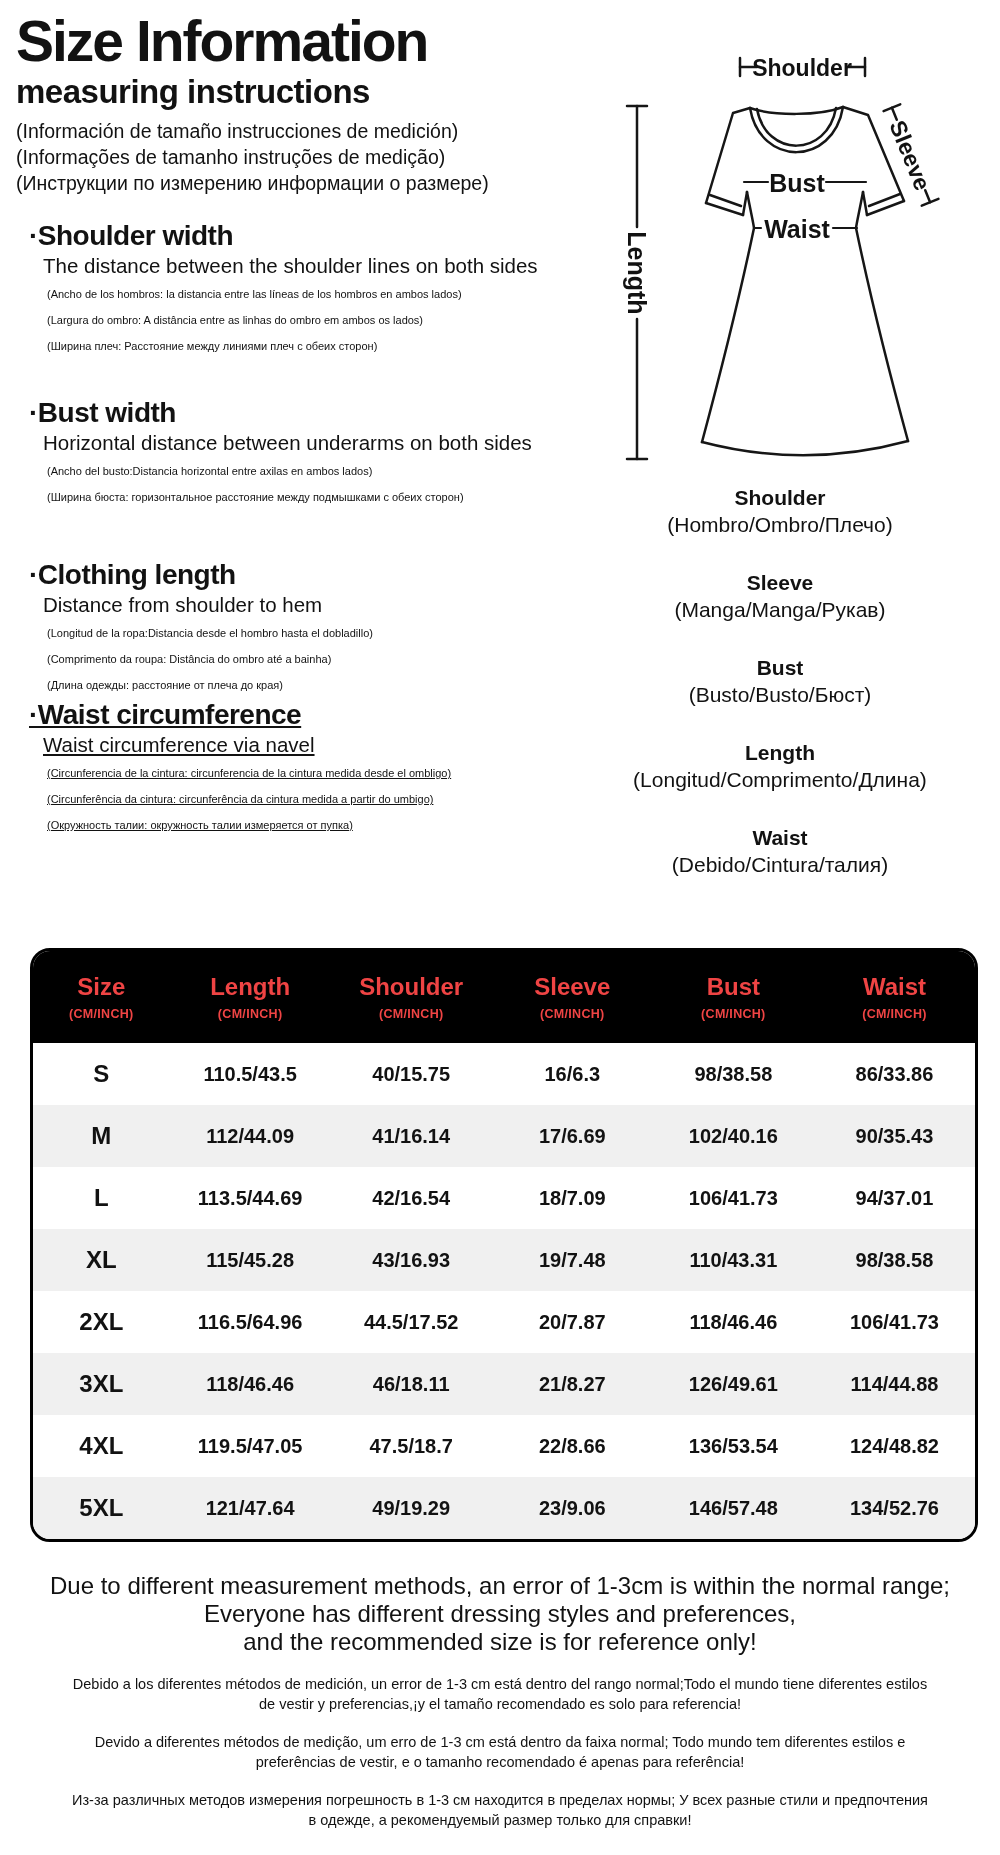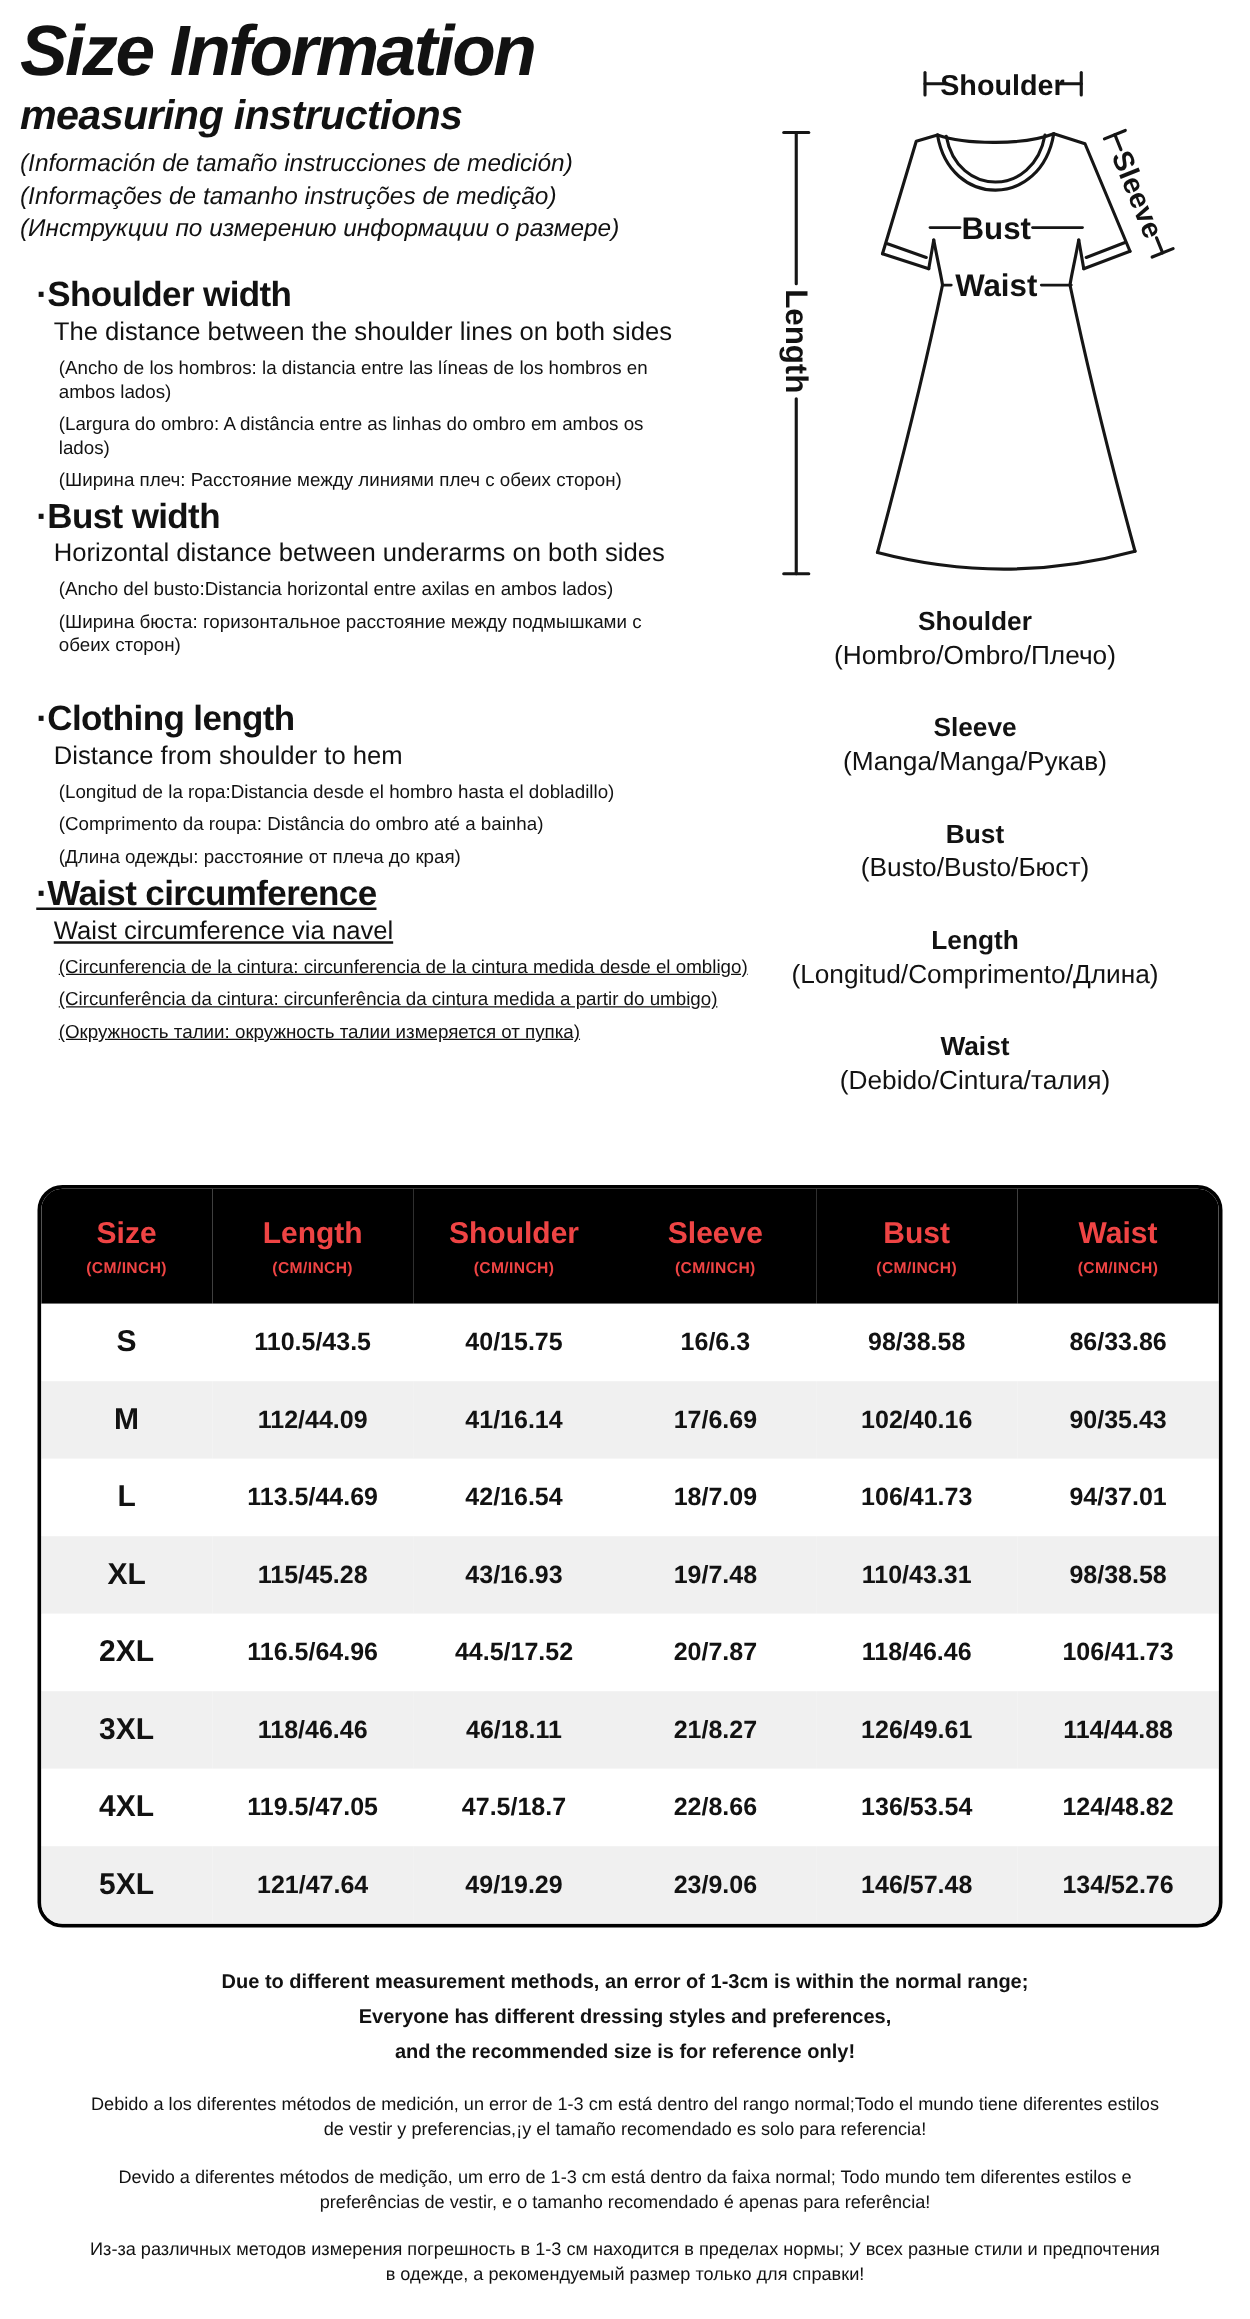--- a/index.html
+++ b/index.html
@@ -1,31 +1,31 @@
 <!DOCTYPE html>
 <html><head>
 <meta charset="utf-8">
 <style>
   html,body{margin:0;padding:0;background:#fff;}
   #page{position:relative;width:1000px;height:1855px;background:#fff;overflow:hidden;
         font-family:"Liberation Sans",sans-serif;color:#121212;}
 
   
-  .masthead{position:absolute;left:16px;top:10px;width:540px;font-style:italic;}
+  .masthead{position:absolute;left:16px;top:10px;width:540px;}
   .title{margin:0;font-size:57px;line-height:1.12;letter-spacing:-2px;font-weight:bold;}
   .subtitle{margin:0;font-size:33px;line-height:1.1;letter-spacing:-0.5px;font-weight:bold;}
   #subtitle-translations{margin-top:8px;}
   .hdr-tr{font-size:19.5px;line-height:26px;}
 
   
   .sec{position:absolute;left:29px;width:520px;}
   .sec-0{top:220px}.sec-1{top:397px}.sec-2{top:559px}.sec-3{top:699px;width:710px;text-decoration:underline;}
   .sec-head{margin:0;font-size:28px;line-height:32px;font-weight:bold;letter-spacing:-0.5px;}
   .sec-desc{margin:1px 0 0 14px;font-size:20.5px;line-height:25px;}
-  .sec-tr{margin:7px 0 0 18px;font-size:15px;line-height:19px;}
+  .sec-tr{margin:7px 0 0 18px;font-size:11px;line-height:19px;}
 
   
   .diagram{position:absolute;left:530px;top:35px;width:450px;height:440px;}
   .dia-label{font:600 23px "Liberation Sans",sans-serif;fill:#121212;}
   .dia-big{font:600 25px "Liberation Sans",sans-serif;fill:#121212;}
 
   
   .measure-labels{position:absolute;left:560px;top:484px;width:440px;text-align:center;}
   .ml-item{margin-bottom:31px;}
   .ml-name{font-size:21px;font-weight:bold;line-height:27px;}
@@ -41,21 +41,21 @@
   .th-label{font-size:24px;font-weight:bold;line-height:26px;}
   .th-unit{font-size:12.5px;font-weight:bold;margin-top:7px;letter-spacing:0.3px;}
   tbody tr{height:62px;background:#fff;}
   tbody tr.alt{background:#f0f0f0;}
   td{text-align:center;vertical-align:middle;font-weight:bold;padding:0;}
   .td-size{font-size:24px;}
   .td-val{font-size:20px;}
 
   
   .footer{position:absolute;left:30px;top:1572px;width:940px;text-align:center;}
-  .foot-bold-line{font-size:16px;font-weight:bold;line-height:28px;}
+  .foot-bold-line{font-size:24px;font-weight:normal;line-height:28px;}
   #footer-paras{margin-top:4px;}
   .foot-para{margin:18px 38px 0;font-size:14.5px;line-height:20px;}
 </style>
 </head>
 <body>
 
 <div id="page">
 
   <header class="masthead">
     <h1 class="title">Size Information</h1>

